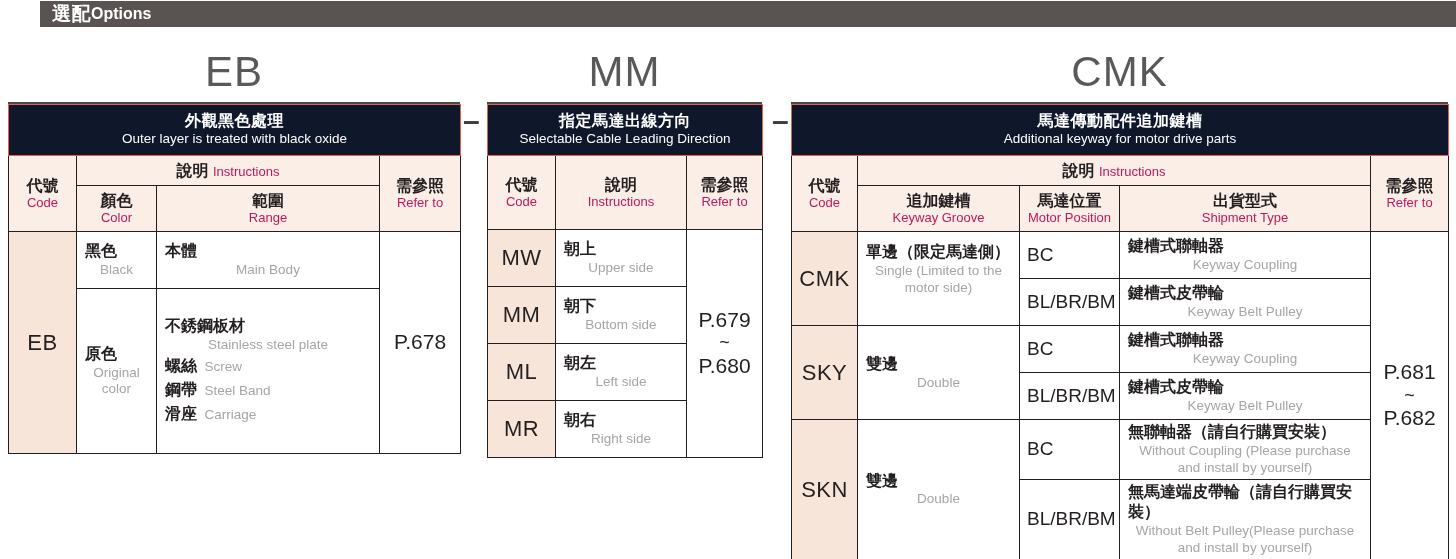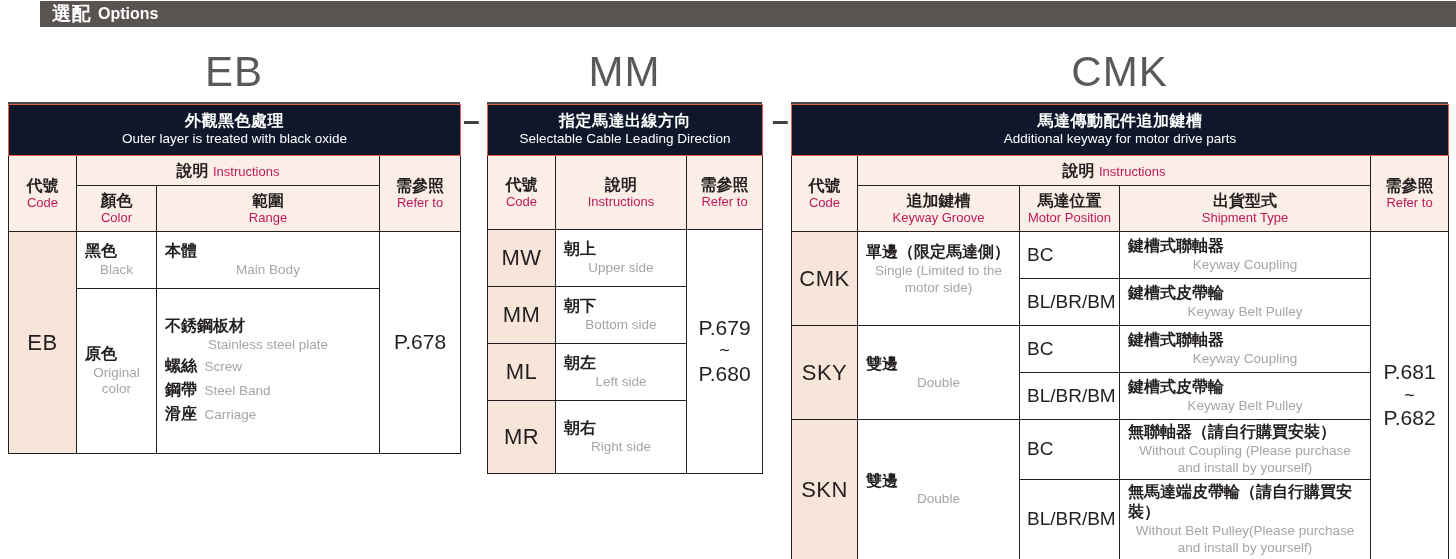--- a/index.html
+++ b/index.html
@@ -36,21 +36,20 @@
   .banner-cn {
     color: #ffffff;
     font-size: 19px;
     font-weight: bold;
     letter-spacing: 0.5px;
   }
   .banner-en {
     color: #ffffff;
     font-size: 16px;
     font-weight: bold;
-    margin-left: 7px;
   }
 
   
   .titles {
     position: absolute;
     left: 0; top: 46px;
     width: 1456px; height: 58px;
   }
   .title-block {
     position: absolute;
@@ -335,21 +334,21 @@
     </td>
   </tr>
   <tr>
     <td class="codecell" style="height:57px">ML</td>
     <td class="bodycell">
       <span class="cn">朝左</span>
       <span class="en">Left side</span>
     </td>
   </tr>
   <tr>
-    <td class="codecell" style="height:73px">MR</td>
+    <td class="codecell" style="height:57px">MR</td>
     <td class="bodycell">
       <span class="cn">朝右</span>
       <span class="en">Right side</span>
     </td>
   </tr>
 </tbody>
   </table>
 
 <table class="tbl" id="table-cmk">
   <colgroup>

